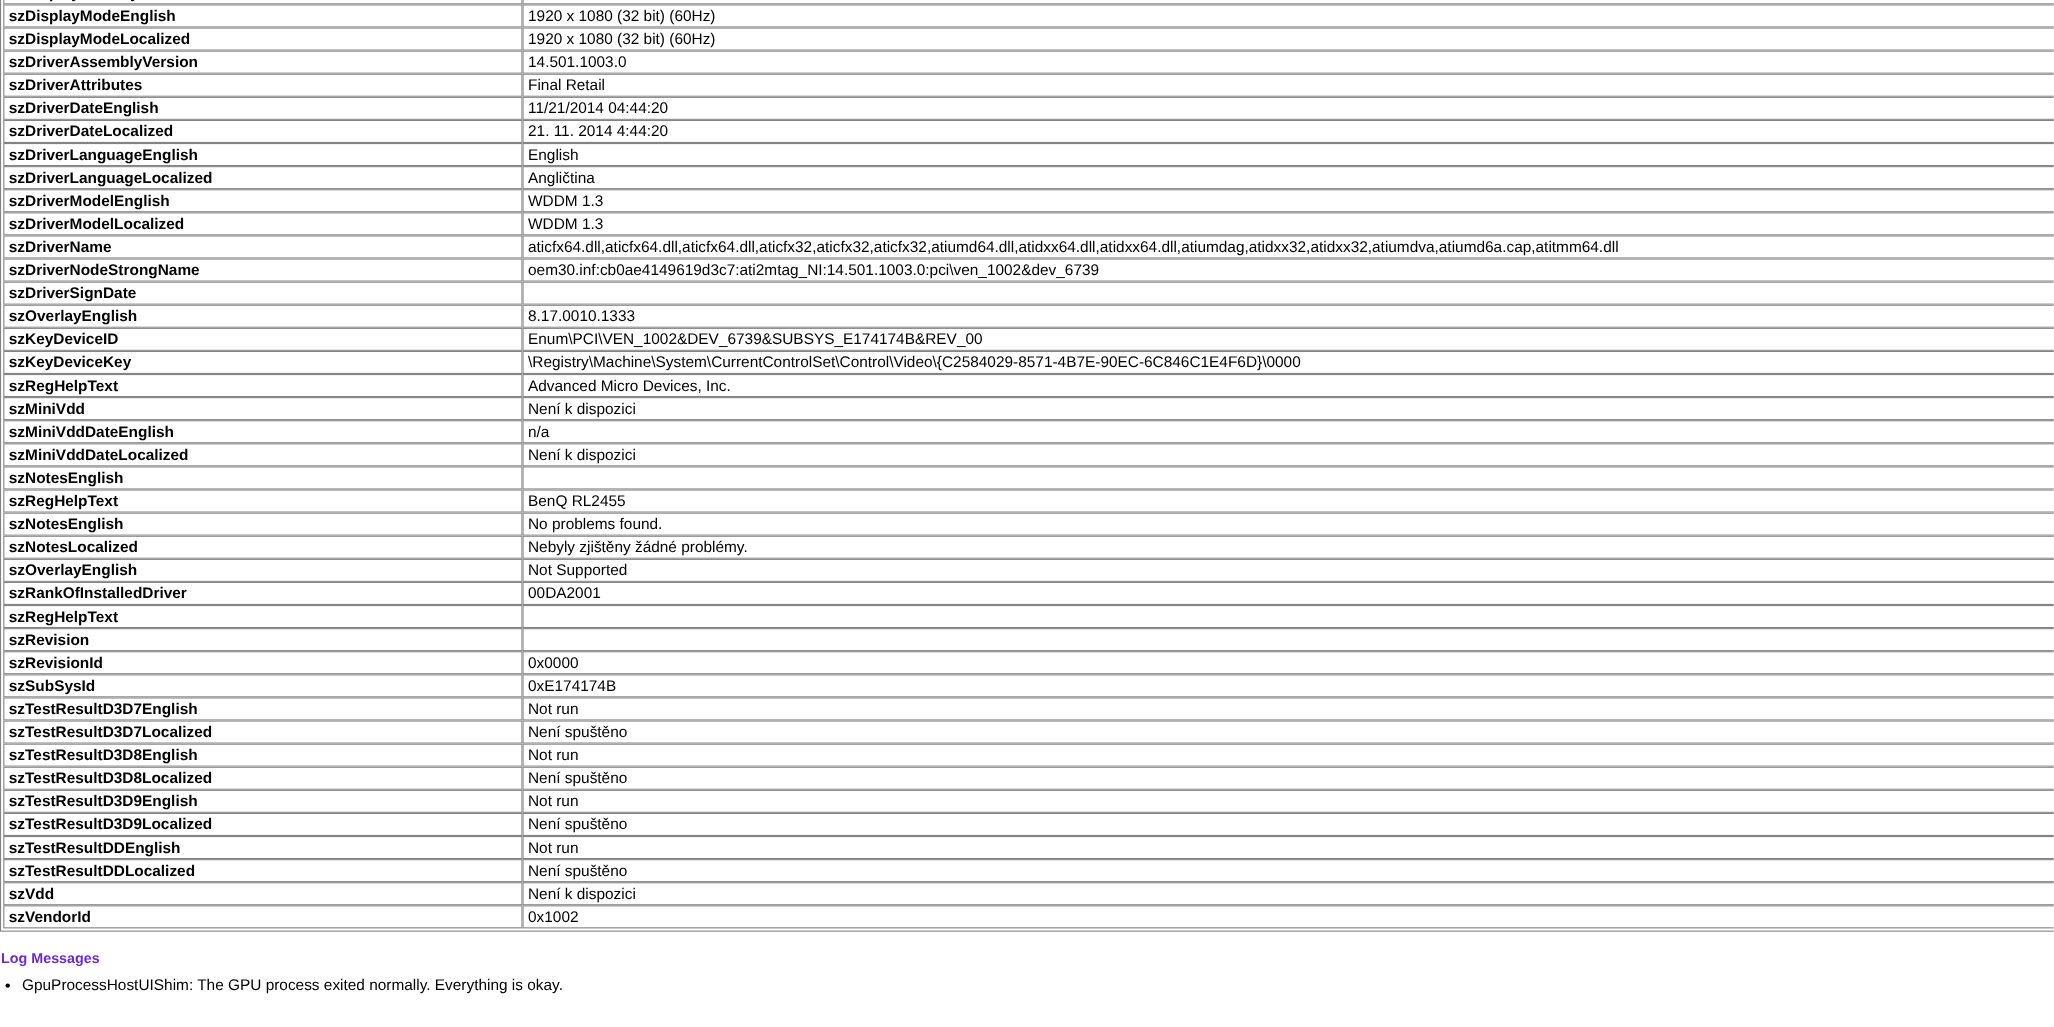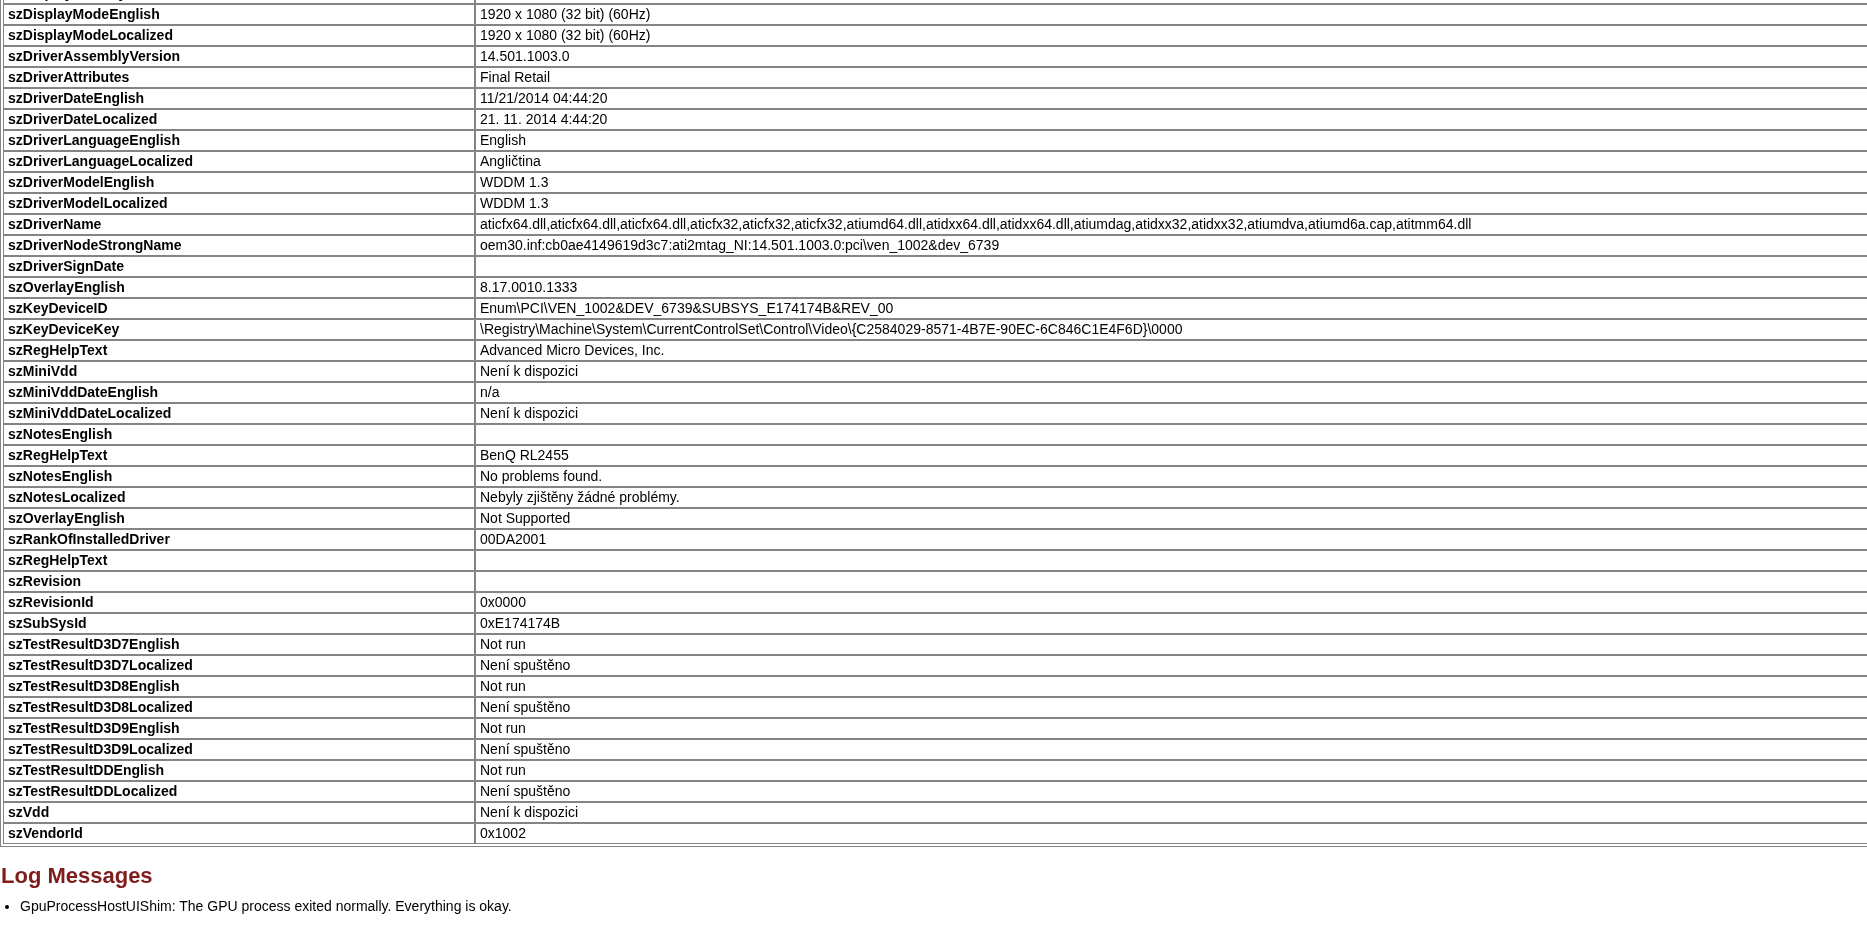--- a/index.html
+++ b/index.html
@@ -31,24 +31,24 @@
     line-height: 17px;
     height: 21px;
     white-space: nowrap;
     overflow: hidden;
     background: #ffffff;
   }
   td.key   { font-weight: bold; width: 472px; }
   td.value { }
   h3.log-heading {
     font-family: "Liberation Sans", sans-serif;
-    font-size: 22px;
+    font-size: 13px;
     font-weight: bold;
     margin: 16px 0 9px 1px;
-    color: #7f1d1d;
+    color: #6d28d9;
   }
   ul.log-list {
     margin: 0;
     padding-left: 20px;
     list-style-type: disc;
   }
   ul.log-list li {
     font-size: 14px;
     line-height: 17px;
     color: #000000;

